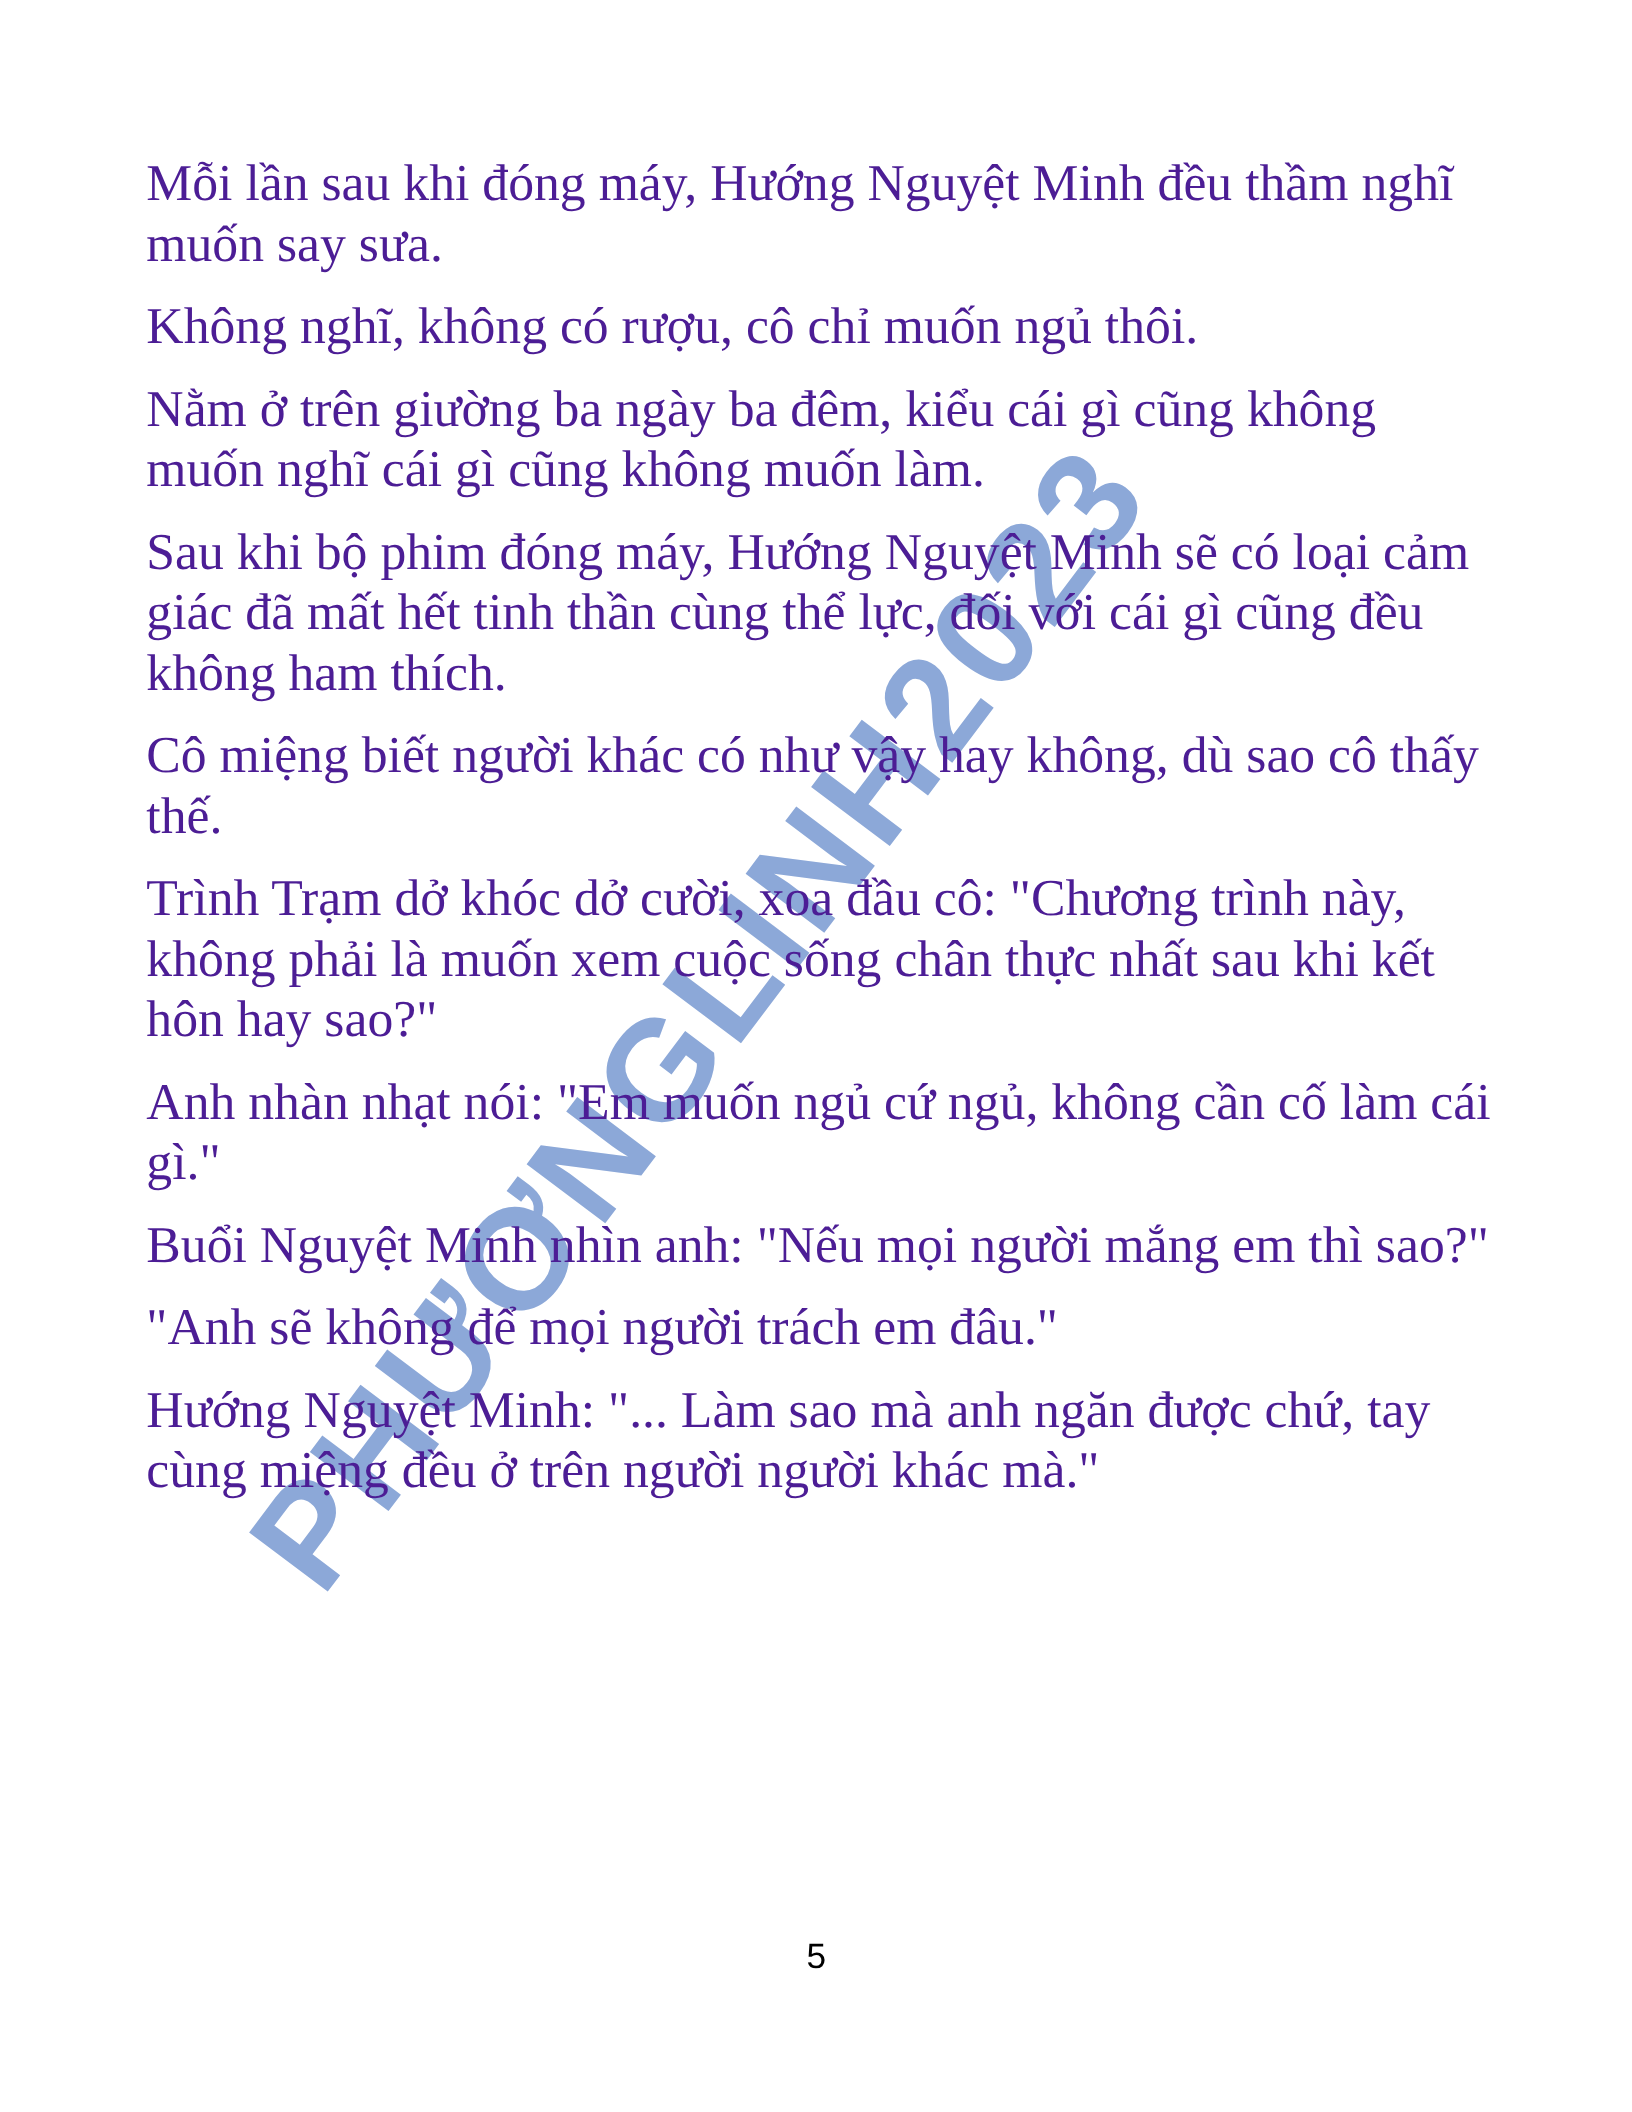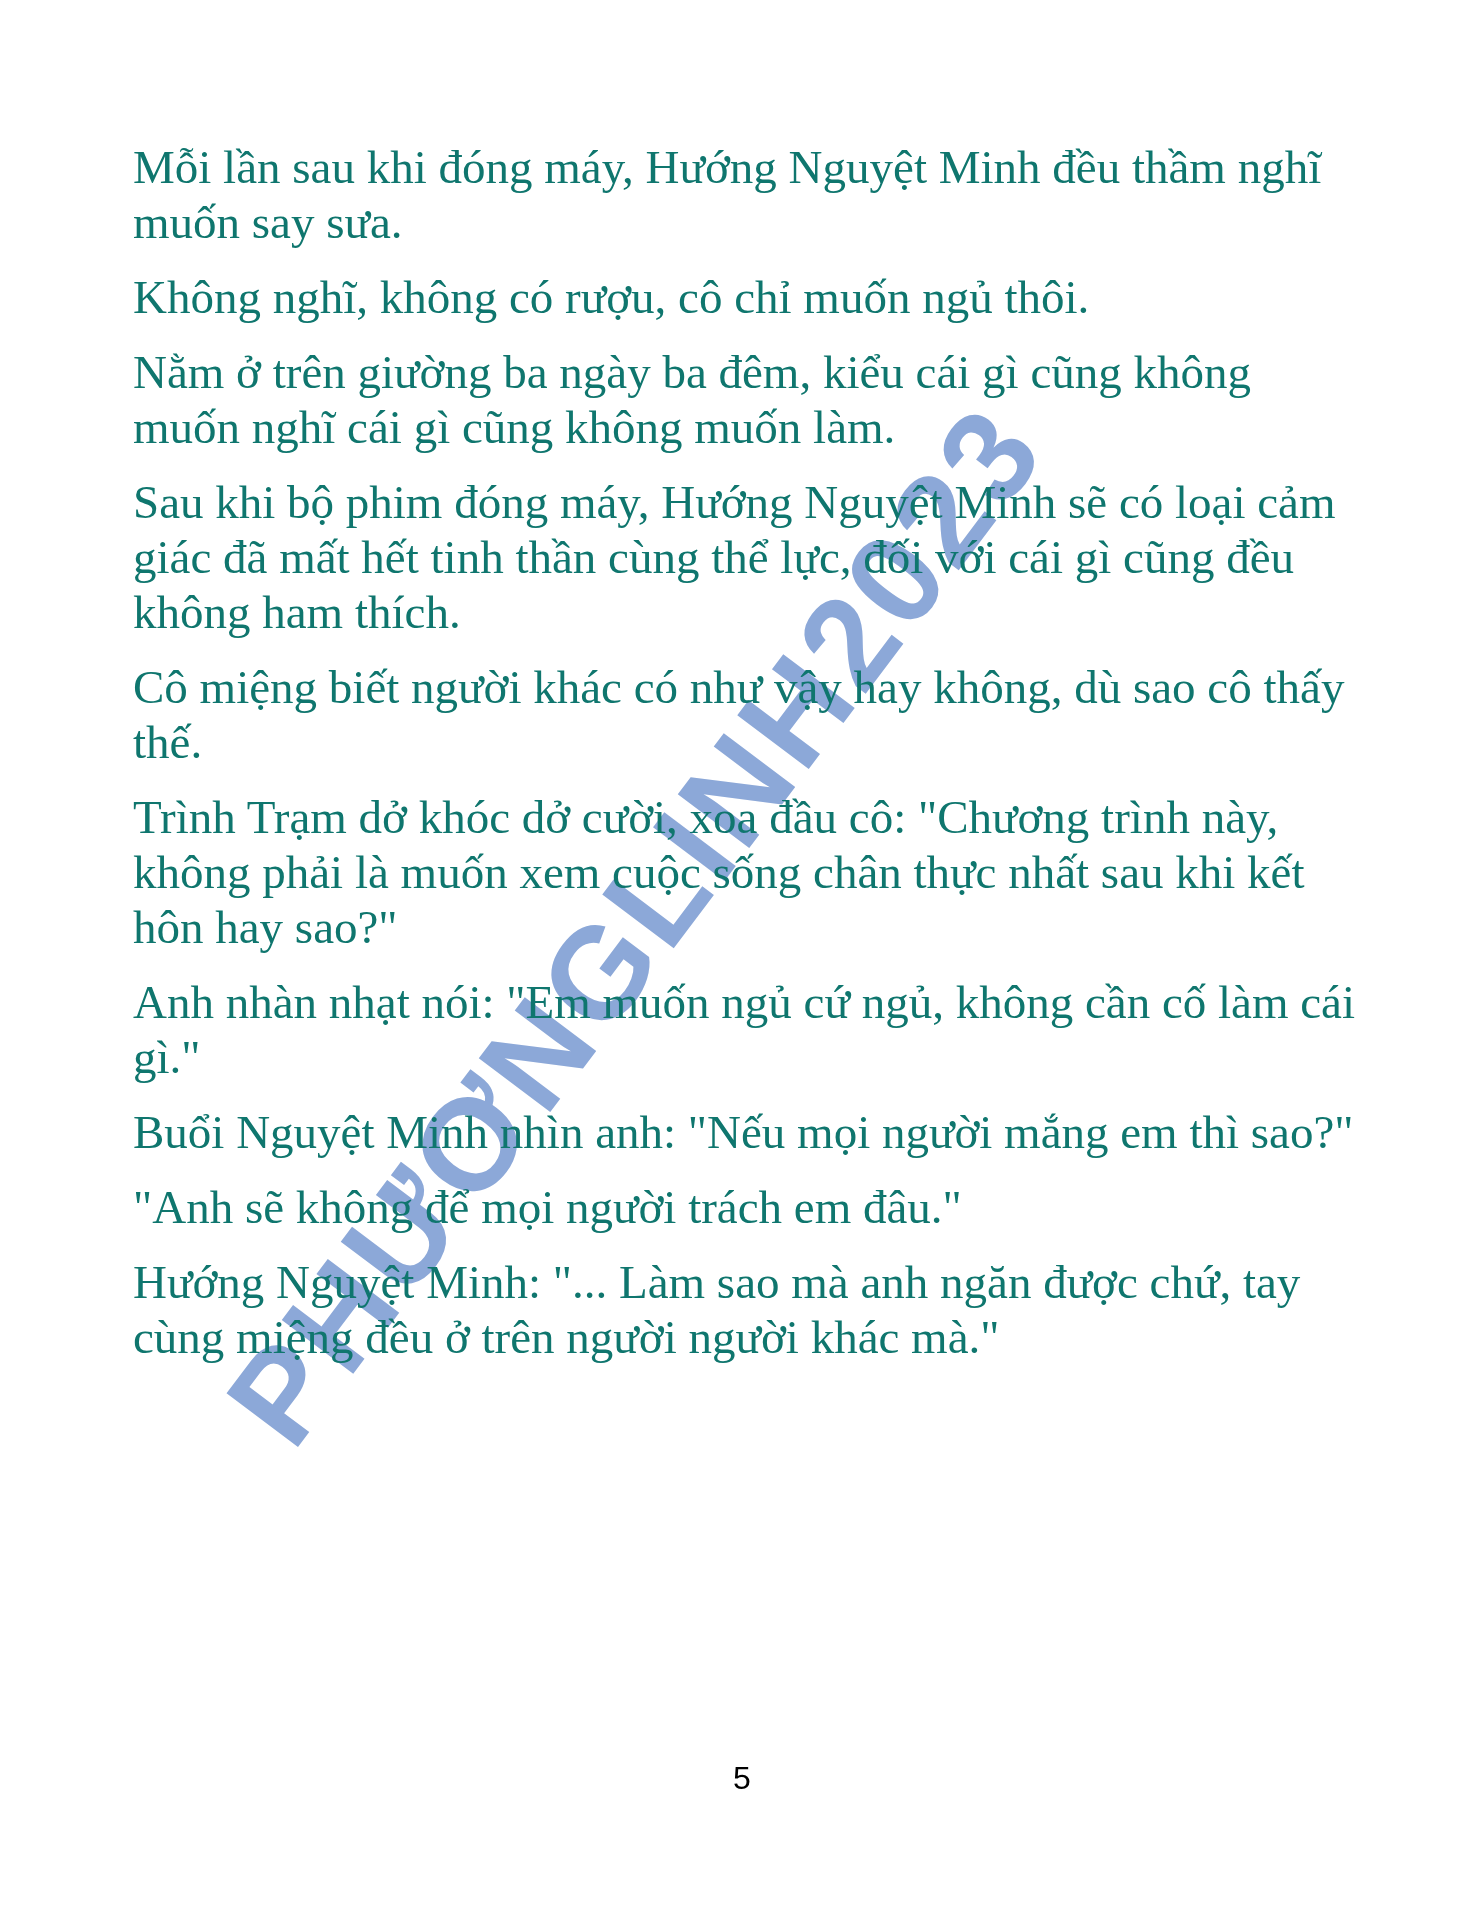--- a/index.html
+++ b/index.html
@@ -34,21 +34,21 @@
     left: 133px;
     top: 140px;
     width: 1235px;
     z-index: 1;
   }
   .content p {
     margin: 0 0 20px 0;
     font-family: "Liberation Serif", "DejaVu Serif", serif;
     font-size: 47px;
     line-height: 55px;
-    color: #0f766e;
+    color: #4c1d95;
     text-align: left;
   }
   .page-number {
     position: absolute;
     left: 50%;
     transform: translateX(-50%);
     top: 1760px;
     font-family: "Liberation Sans", "DejaVu Sans", sans-serif;
     font-size: 32px;
     color: #000000;

